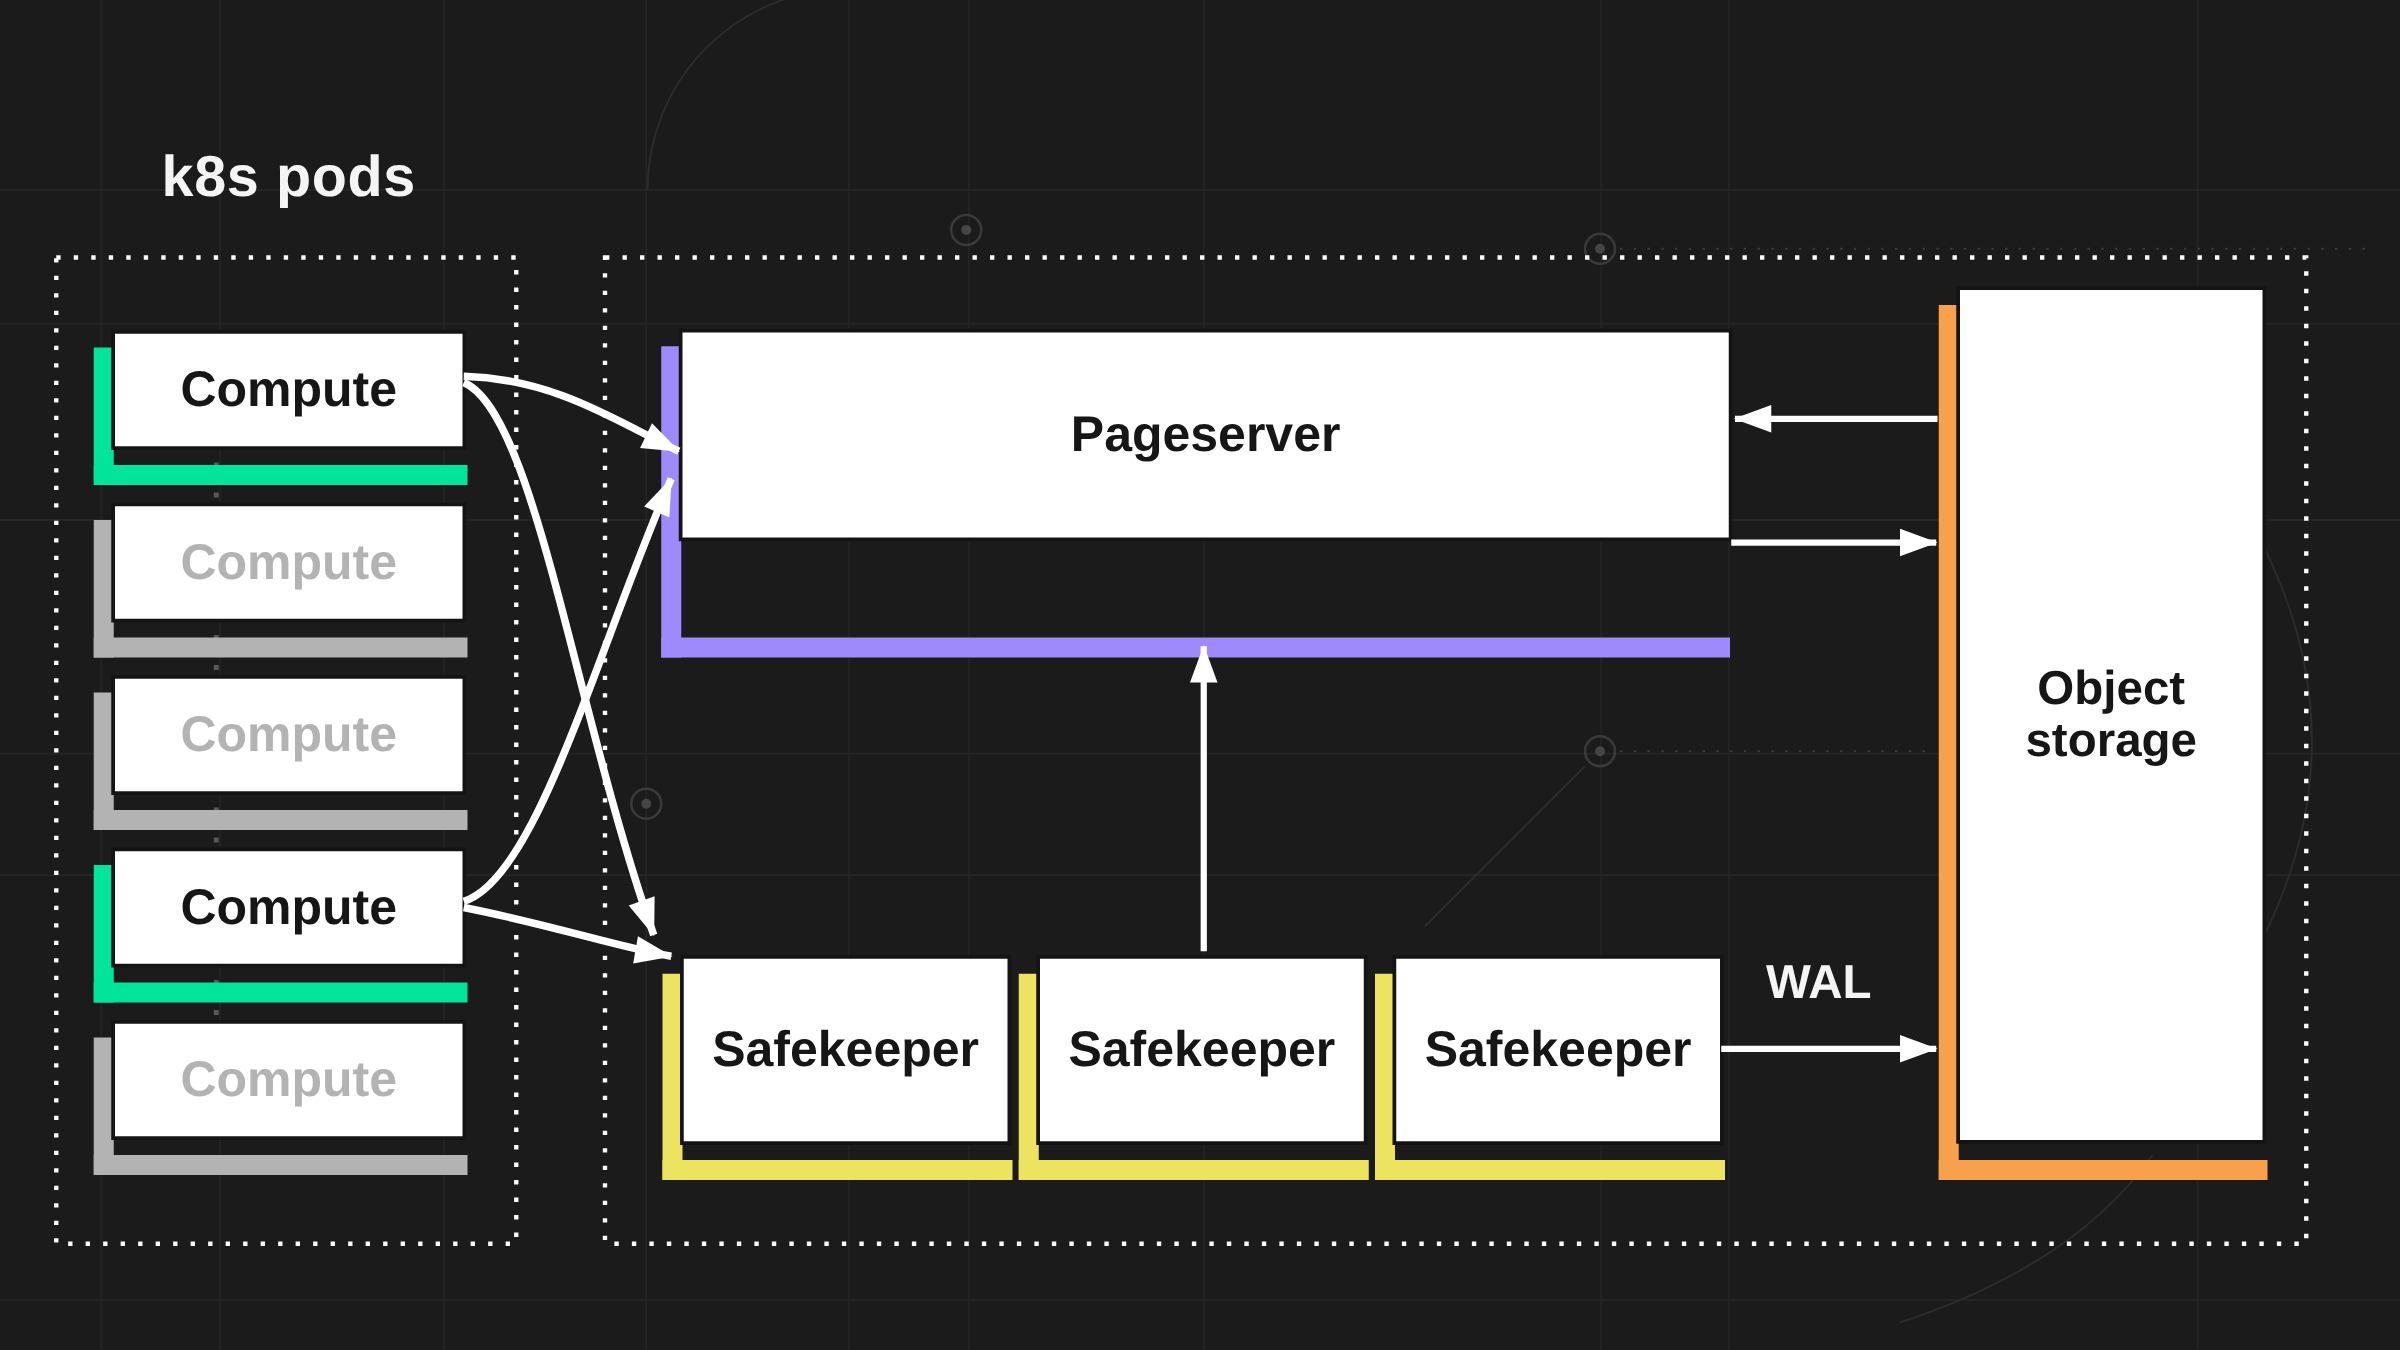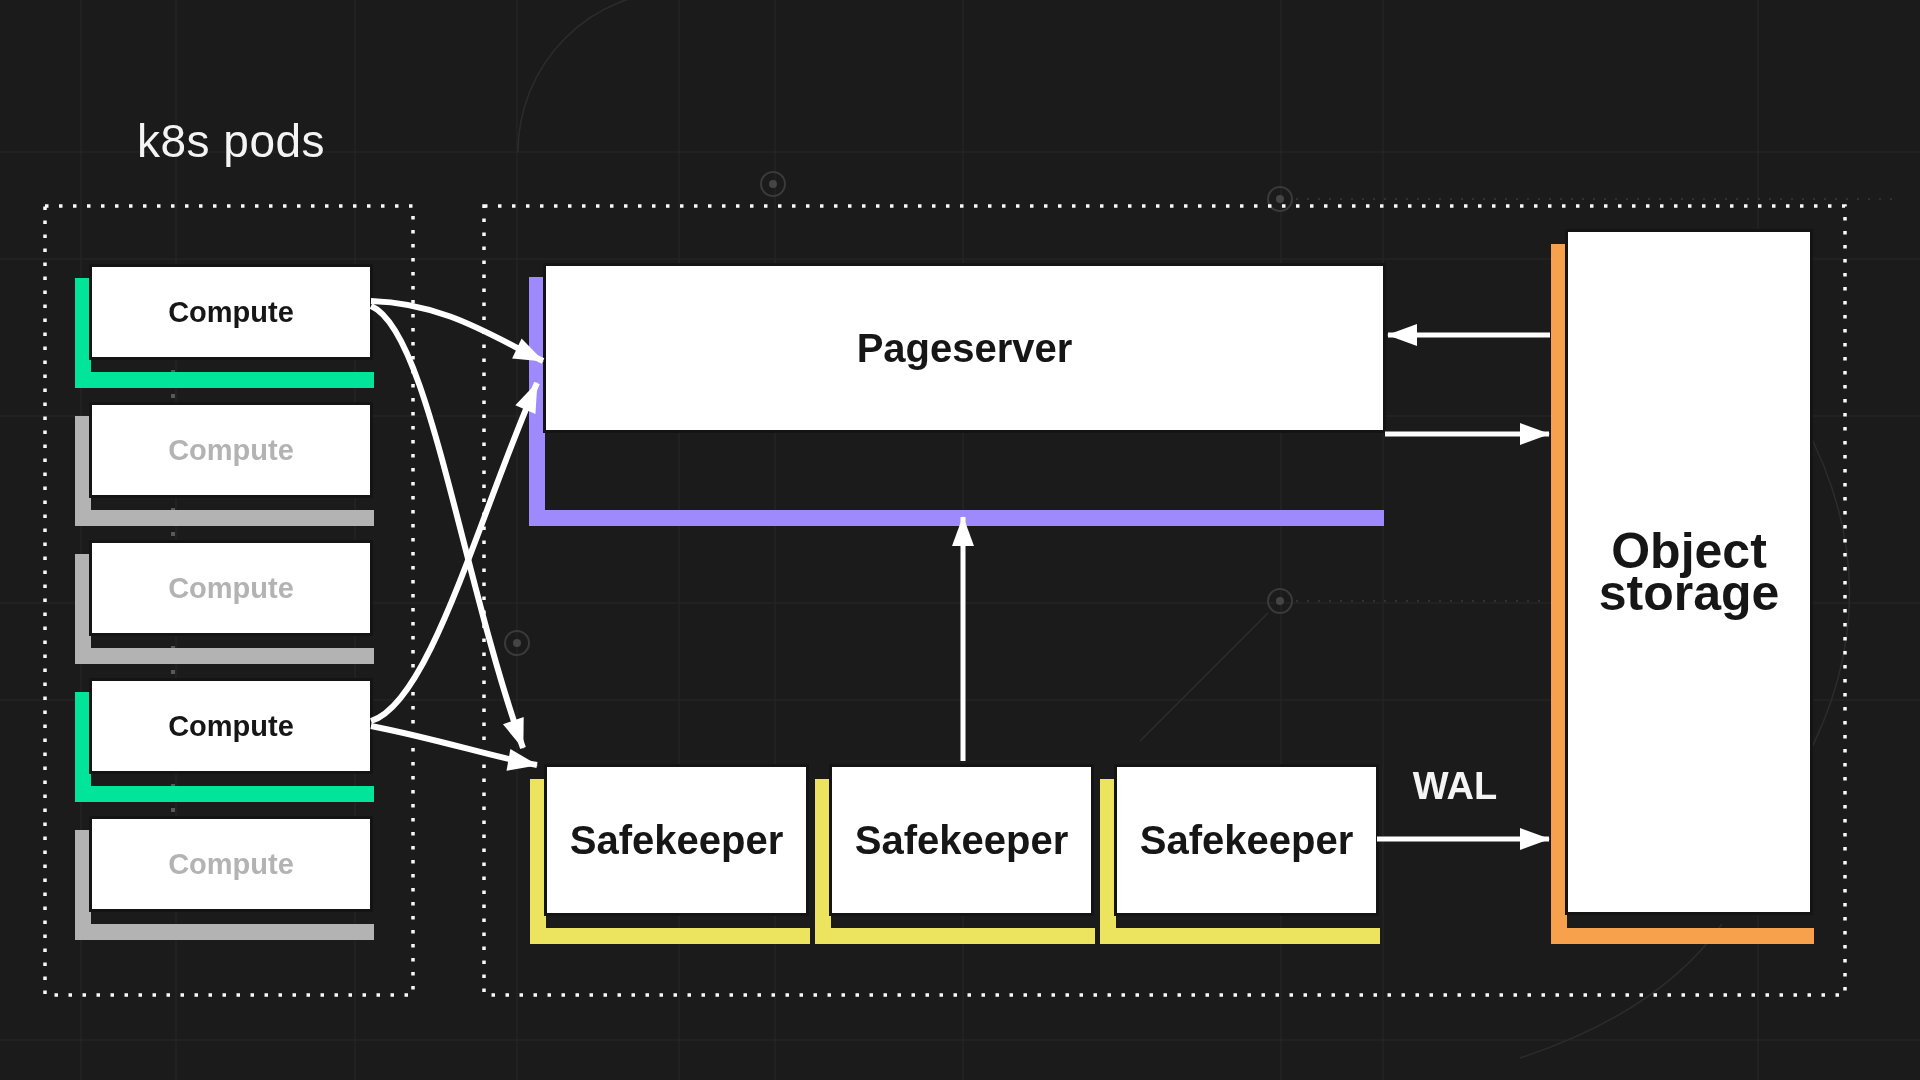--- a/index.html
+++ b/index.html
@@ -4,33 +4,33 @@
 <style>
   html,body{margin:0;padding:0;background:#111;}
   #canvas{
     position:relative;width:1920px;height:1080px;overflow:hidden;
     background:var(--bg,#1b1b1b);
     font-family:"Liberation Sans", sans-serif;
   }
   svg.layer{position:absolute;left:0;top:0;pointer-events:none;}
   .title{
     position:absolute;height:54px;display:flex;align-items:center;justify-content:center;
-    color:var(--text-light,#f4f4f4);font-size:46px;font-weight:400;letter-spacing:.5px;white-space:nowrap;
+    color:var(--text-light,#f4f4f4);font-size:46px;font-weight:700;letter-spacing:.5px;white-space:nowrap;
   }
   .node{
     position:absolute;background:var(--box,#fff);box-shadow:0 0 0 3px #141414;
     display:flex;align-items:center;justify-content:center;
     color:var(--text-dark,#161616);font-weight:700;z-index:3;
   }
   .accent{position:absolute;z-index:2;border-style:solid;border-color:transparent;background:transparent;}
   .accent.l{border-width:0 0 16px 16px;}
-  .compute-label{font-size:29px;text-align:center;}
+  .compute-label{font-size:40px;text-align:center;}
   .node.inactive{color:var(--inactive,#b3b3b3);}
   .ps-label,.sk-label{font-size:40px;}
-  .os-label{font-size:50px;line-height:42px;text-align:center;}
+  .os-label{font-size:38px;line-height:42px;text-align:center;}
   .float-label{
     position:absolute;display:flex;align-items:center;justify-content:center;
     color:var(--text-light,#f4f4f4);font-size:38px;font-weight:700;z-index:4;white-space:nowrap;
   }
   .mini-dot{position:absolute;width:4px;height:4px;background:#585858;z-index:1;}
 </style>
 </head>
 <body>
 
 <div id="canvas" style="--bg: #1b1b1b; --box: #ffffff; --text-dark: #161616; --text-light: #f4f4f4; --inactive: #b3b3b3; --ps-accent: #9e8afc; --os-accent: #f7a14d;">

